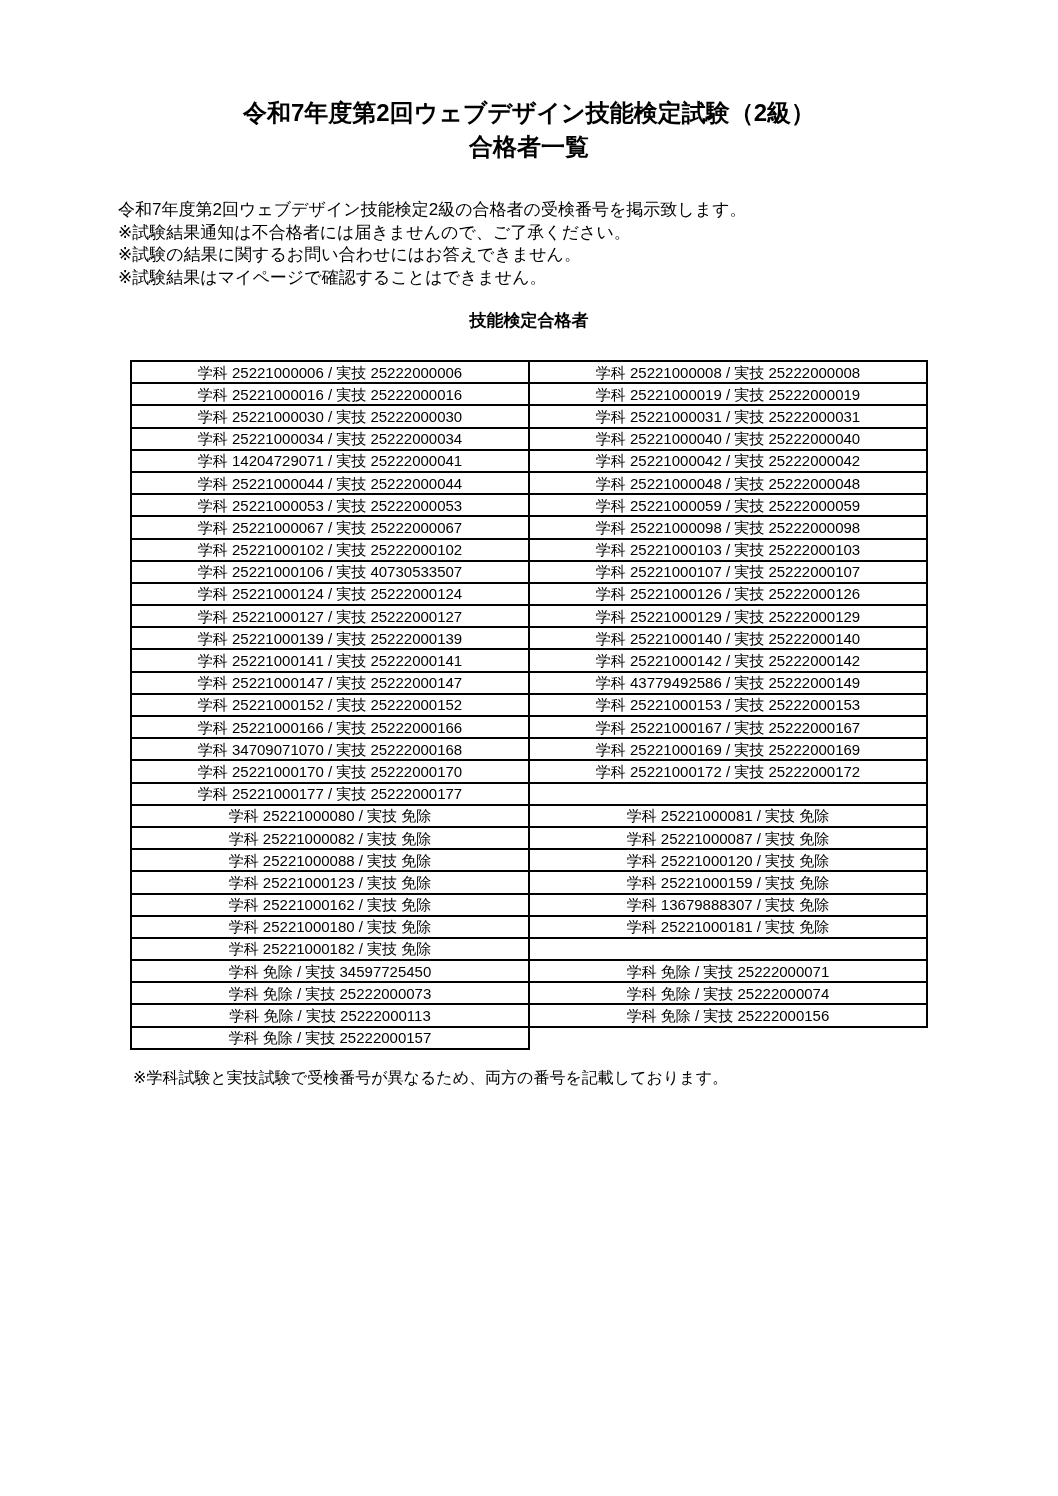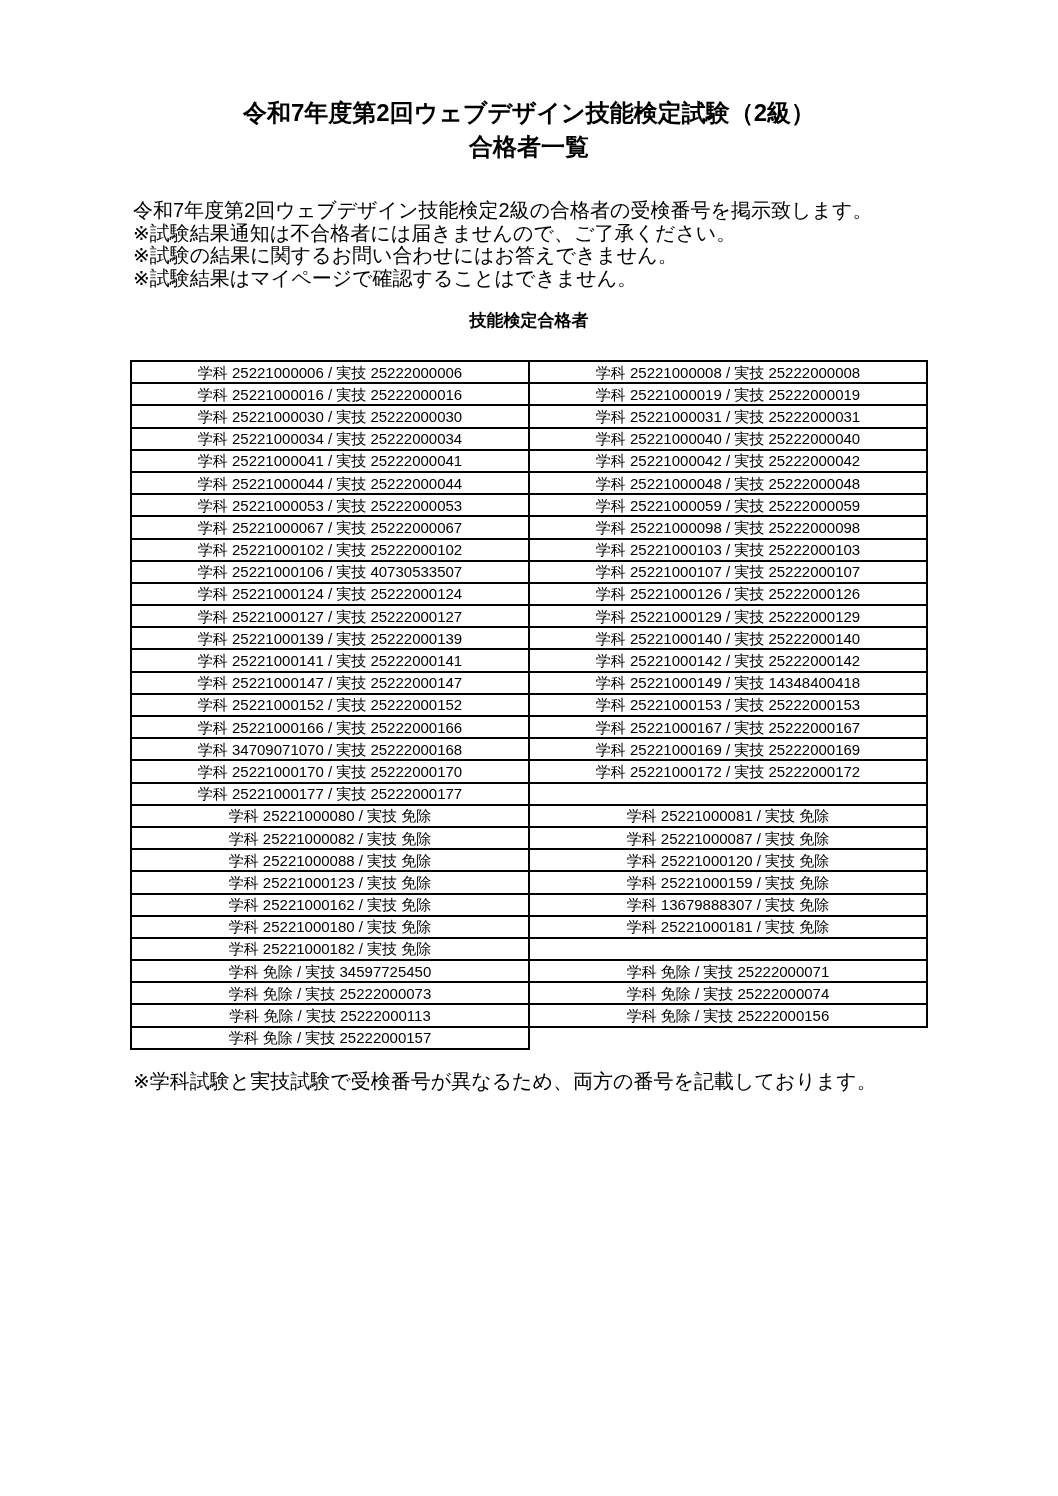--- a/index.html
+++ b/index.html
@@ -17,23 +17,23 @@
     top: 96px;
     left: 0;
     width: 100%;
     text-align: center;
     font-size: 24px;
     font-weight: bold;
     line-height: 34px;
   }
   .intro-block {
     position: absolute;
-    left: 133px;
+    left: 118px;
     top: 199px;
-    font-size: 20px;
+    font-size: 17px;
     line-height: 22.5px;
     white-space: nowrap;
   }
   .section-heading {
     position: absolute;
     top: 309px;
     left: 0;
     width: 100%;
     text-align: center;
     font-size: 17px;
@@ -64,21 +64,21 @@
     overflow: hidden;
   }
   table.passers td.absent {
     border: none;
     background: transparent;
   }
   .footer-note {
     position: absolute;
     left: 133px;
     top: 1068px;
-    font-size: 20px;
+    font-size: 16px;
     white-space: nowrap;
   }
 </style>
 </head>
 <body>
 
 <div class="page">
 
   <div class="title-block">
     <div>令和7年度第2回ウェブデザイン技能検定試験（2級）</div>
@@ -108,21 +108,21 @@
         </tr>
         <tr>
           <td>学科 25221000030 / 実技 25222000030</td>
           <td>学科 25221000031 / 実技 25222000031</td>
         </tr>
         <tr>
           <td>学科 25221000034 / 実技 25222000034</td>
           <td>学科 25221000040 / 実技 25222000040</td>
         </tr>
         <tr>
-          <td>学科 25221000041 / 実技 25222000041</td>
+          <td>学科 14204729071 / 実技 25222000041</td>
           <td>学科 25221000042 / 実技 25222000042</td>
         </tr>
         <tr>
           <td>学科 25221000044 / 実技 25222000044</td>
           <td>学科 25221000048 / 実技 25222000048</td>
         </tr>
         <tr>
           <td>学科 25221000053 / 実技 25222000053</td>
           <td>学科 25221000059 / 実技 25222000059</td>
         </tr>
@@ -149,21 +149,21 @@
         <tr>
           <td>学科 25221000139 / 実技 25222000139</td>
           <td>学科 25221000140 / 実技 25222000140</td>
         </tr>
         <tr>
           <td>学科 25221000141 / 実技 25222000141</td>
           <td>学科 25221000142 / 実技 25222000142</td>
         </tr>
         <tr>
           <td>学科 25221000147 / 実技 25222000147</td>
-          <td>学科 25221000149 / 実技 14348400418</td>
+          <td>学科 43779492586 / 実技 25222000149</td>
         </tr>
         <tr>
           <td>学科 25221000152 / 実技 25222000152</td>
           <td>学科 25221000153 / 実技 25222000153</td>
         </tr>
         <tr>
           <td>学科 25221000166 / 実技 25222000166</td>
           <td>学科 25221000167 / 実技 25222000167</td>
         </tr>
         <tr>

